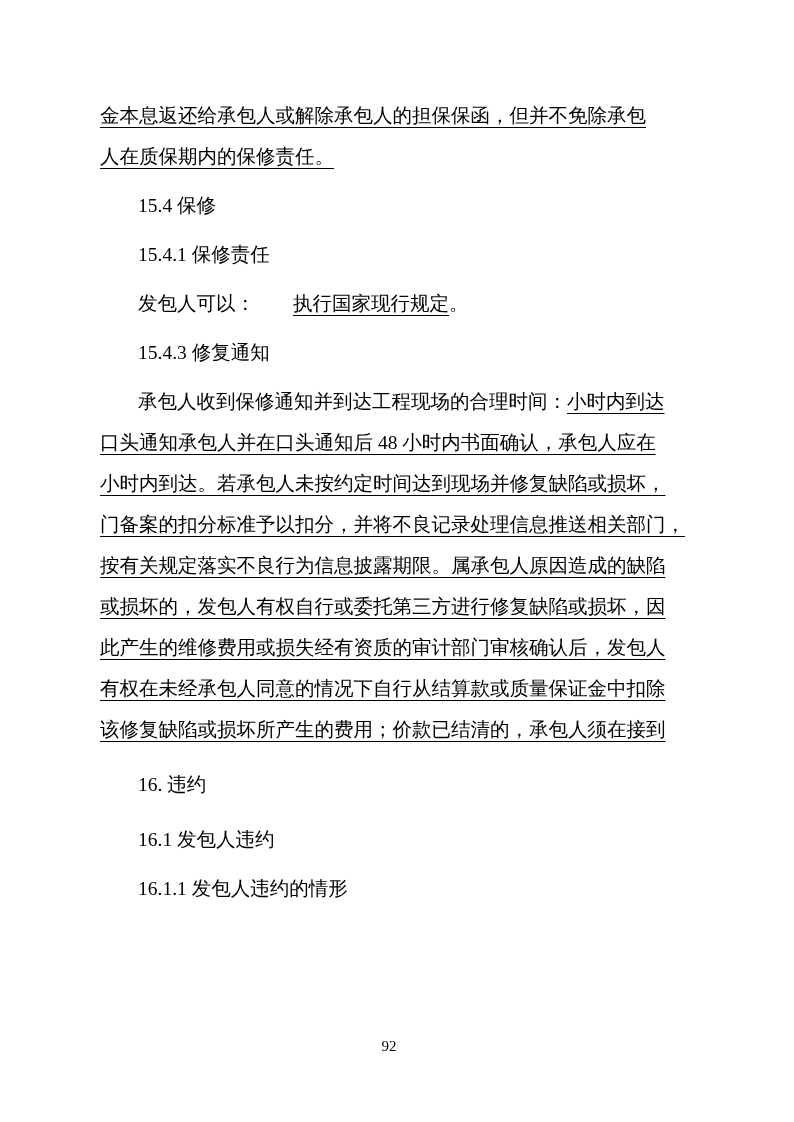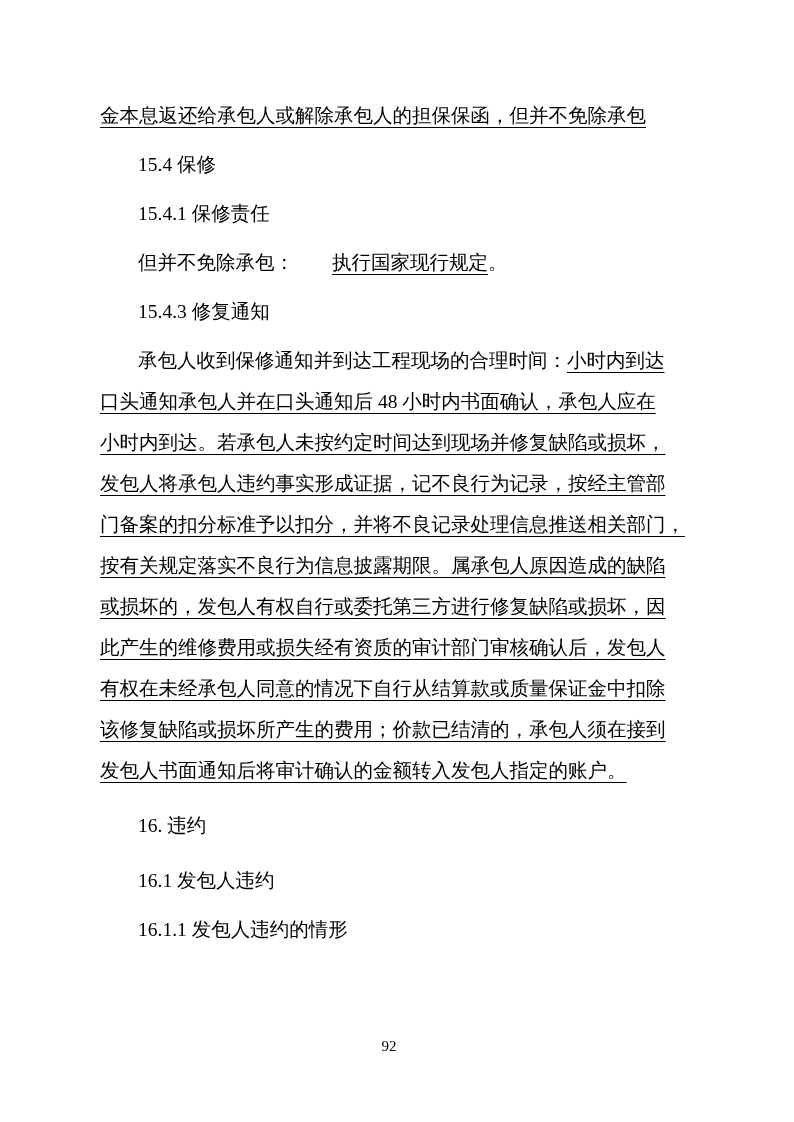--- a/index.html
+++ b/index.html
@@ -67,54 +67,53 @@
   }
 </style>
 </head>
 <body>
 
 <div class="page">
   <div class="doc-body">
 
     <div class="para lead-block">
       <p class="u">金本息返还给承包人或解除承包人的担保保函，但并不免除承包</p>
+      <p class="u">人在质保期内的保修责任。</p>
     </div>
 
     <div class="gap-s"></div>
 
     <p class="para indent1">15.4 保修</p>
 
     <div class="gap-s"></div>
 
     <p class="para indent1">15.4.1  保修责任</p>
 
     <div class="gap-s"></div>
 
     <p class="para indent1">
-      <span>但并不免除承包：</span><span class="u blank-line">  执行国家现行规定    </span><span>。</span>
+      <span>发包人可以：</span><span class="u blank-line">  执行国家现行规定    </span><span>。</span>
     </p>
 
     <div class="gap-s"></div>
 
     <p class="para indent1">15.4.3  修复通知</p>
 
     <div class="gap-s"></div>
 
     <div class="para">
       <p class="indent1"><span>承包人收到保修通知并到达工程现场的合理时间：</span><span class="u">小时内到达</span></p>
       <p class="indent-none u">口头通知承包人并在口头通知后 48 小时内书面确认，承包人应在</p>
       <p class="indent-none u">小时内到达。若承包人未按约定时间达到现场并修复缺陷或损坏，</p>
-      <p class="indent-none u">发包人将承包人违约事实形成证据，记不良行为记录，按经主管部</p>
       <p class="indent-none u">门备案的扣分标准予以扣分，并将不良记录处理信息推送相关部门，</p>
       <p class="indent-none u">按有关规定落实不良行为信息披露期限。属承包人原因造成的缺陷</p>
       <p class="indent-none u">或损坏的，发包人有权自行或委托第三方进行修复缺陷或损坏，因</p>
       <p class="indent-none u">此产生的维修费用或损失经有资质的审计部门审核确认后，发包人</p>
       <p class="indent-none u">有权在未经承包人同意的情况下自行从结算款或质量保证金中扣除</p>
       <p class="indent-none u">该修复缺陷或损坏所产生的费用；价款已结清的，承包人须在接到</p>
-      <p class="indent-none u">发包人书面通知后将审计确认的金额转入发包人指定的账户。</p>
     </div>
 
     <div class="gap-m"></div>
 
     <p class="para indent1">16.  违约</p>
 
     <div class="gap-m"></div>
 
     <p class="para indent1">16.1  发包人违约</p>
 

